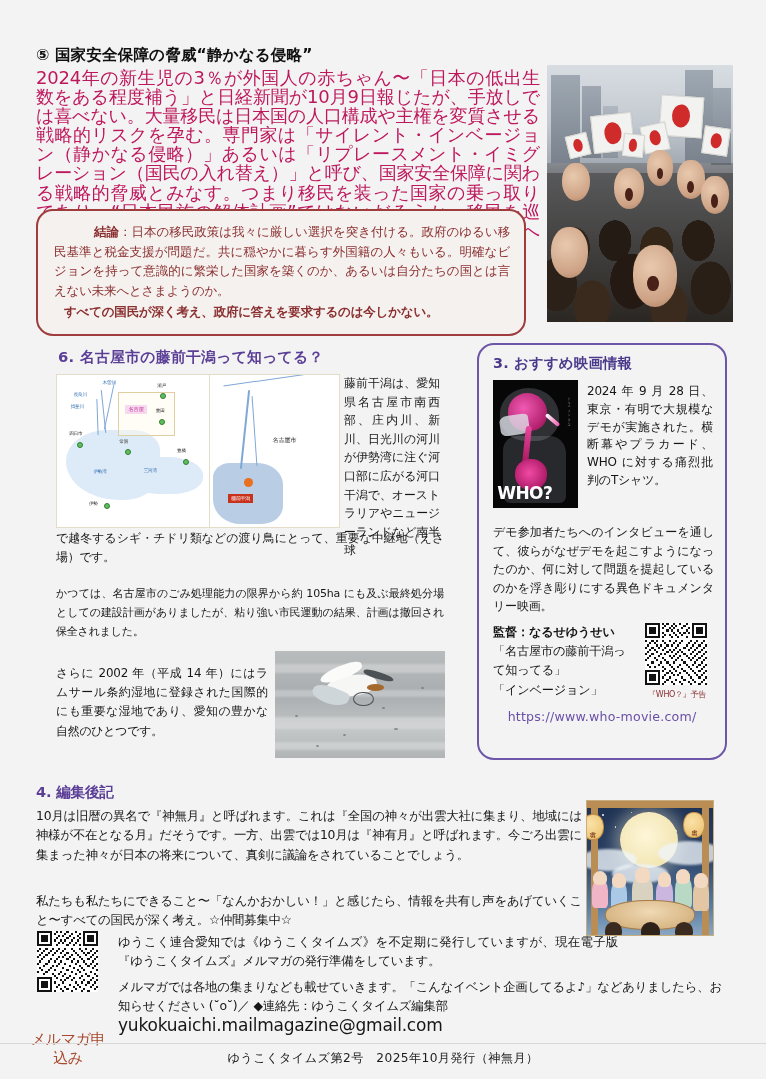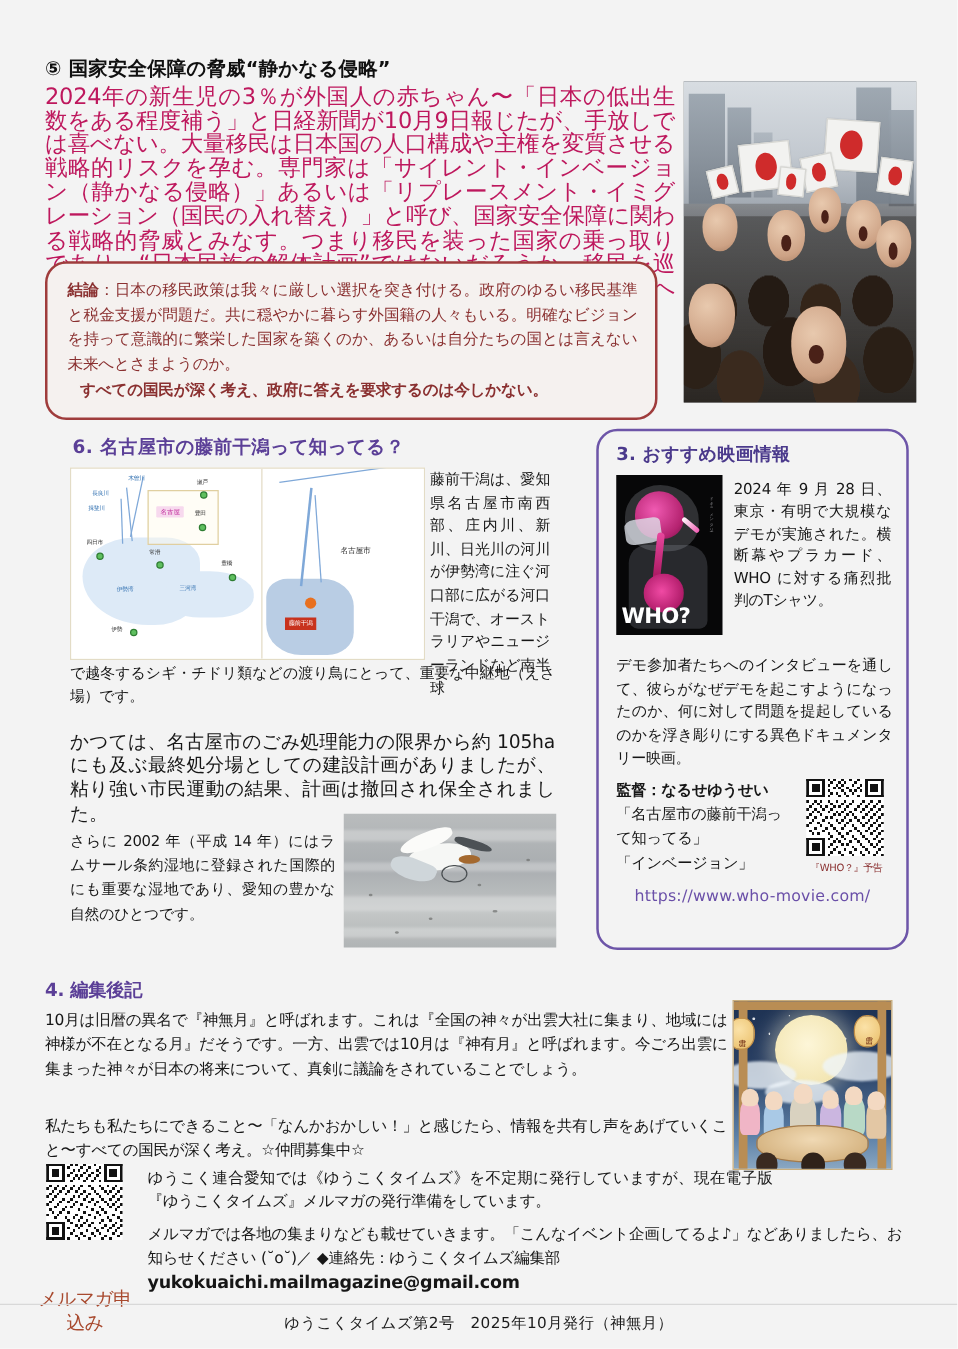--- a/index.html
+++ b/index.html
@@ -125,21 +125,21 @@
     border-radius: 17px;
     background: #f5f1ef;
   }
   .concl-text {
     font-size: 12.5px;
     line-height: 19.5px;
     color: #8a3030;
     text-align: justify;
     text-justify: inter-character;
   }
-  .concl-text b { font-weight: bold; }
+  .concl-text b { font-weight: bold; margin-left: 40px; }
   .concl-last {
     margin-top: 2px;
     font-weight: bold;
     text-indent: 10px;
     color: #8a3030;
   }
 
   
   .nagoya-panel {
     position: absolute;
@@ -244,21 +244,21 @@
     font-size: 11.9px;
     line-height: 19.2px;
     text-align: justify;
     text-justify: inter-character;
     color: #161616;
   }
   .nagoya-p3 {
     position: absolute;
     left: 8px; top: 240px;
     width: 388px;
-    font-size: 15px;
+    font-size: 11px;
     line-height: 19.2px;
     text-align: justify;
     text-justify: inter-character;
     color: #161616;
   }
   .nagoya-p4 {
     position: absolute;
     left: 8px; top: 320px;
     width: 212px;
     font-size: 11.9px;
@@ -578,22 +578,21 @@
     position: absolute;
     left: 118px; top: 977px;
     width: 614px;
     font-size: 12.4px;
     line-height: 19.3px;
     color: #161616;
   }
   .mail-contact { white-space: nowrap; }
   .mail-email {
     font-family: "DejaVu Sans", "Liberation Sans", sans-serif;
-    font-size: 14px;
-    font-weight: bold;
+    font-size: 17px;
   }
   .footer {
     position: absolute;
     left: 0; right: 0; top: 1050px;
     text-align: center;
     font-size: 12.2px;
     color: #1b1b1b;
     letter-spacing: .4px;
   }
   .hr-foot {

